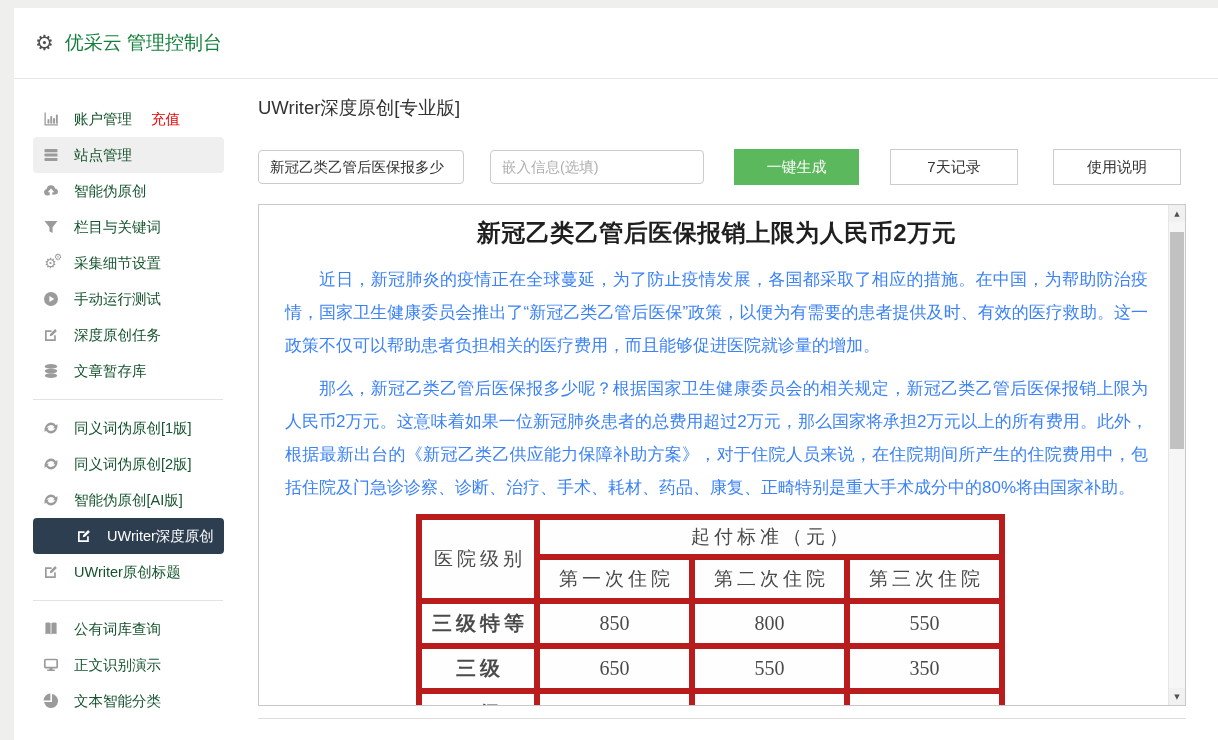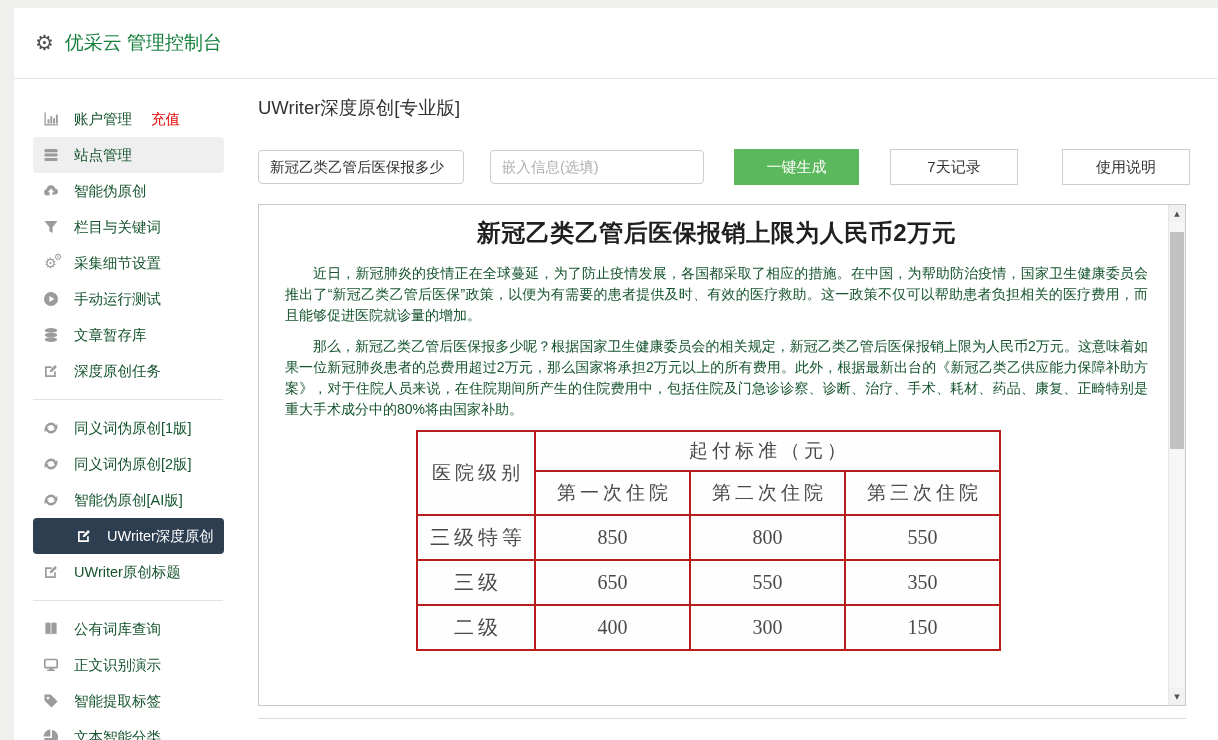--- a/index.html
+++ b/index.html
@@ -30,33 +30,33 @@
   .main { flex:1; padding-left:14px; }
   .page-title { font-size:18.5px; font-weight:400; color:#333; margin-top:16px; line-height:25px; }
   .ctrl-row { margin-top:29px; display:flex; align-items:center; }
   .inp { width:206px; height:34px; border:1px solid #ccc; border-radius:4px; padding:0 11px; font-size:14.5px; color:#333; font-family:"Liberation Sans","DejaVu Sans",sans-serif; outline:none; background:#fff; }
   .inp::placeholder { color:#aeaeae; }
   .inp-embed { width:214px; margin-left:26px; }
   .btn { height:36px; border-radius:0; font-size:15px; cursor:pointer; font-family:"Liberation Sans","DejaVu Sans",sans-serif; }
   .btn-green { width:125px; margin-left:30px; background:var(--green,#5cb85c); border:1px solid var(--green,#5cb85c); color:#fff; }
   .btn-outline { width:128px; background:#fff; border:1px solid #ccc; color:#333; }
   .btn-hist { margin-left:31px; }
-  .btn-help { margin-left:44px; }
+  .btn-help { margin-left:35px; }
   
   .doc-panel { margin-top:19px; width:928px; height:502px; border:1px solid #c8c8c8; position:relative; background:#fff; overflow:hidden; }
   .doc-content { position:absolute; left:0; top:0; right:17px; bottom:0; overflow:hidden; padding:8px 20px 0 26px; }
   .doc-title { font-size:24px; font-weight:700; color:#1f1f1f; text-align:center; margin:4px 0 14px; letter-spacing:.5px; }
-  .doc-p { font-size:14px; line-height:21px; color:#14532d; text-align:justify; text-indent:2em; margin-bottom:10px; }
+  .doc-p { font-size:17px; line-height:33px; color:#3b82f6; text-align:justify; text-indent:2em; margin-bottom:10px; }
   
   .scan-table { border-collapse:collapse; margin:10px 0 0 131px; font-family:"Liberation Serif","DejaVu Serif",serif; color:#4a4a4a; border:2px solid #6e6e6e; background:#fefefe; }
-  .scan-table td { border:2px solid #b91c1c; text-align:center; vertical-align:middle; }
+  .scan-table td { border:6px solid #b91c1c; text-align:center; vertical-align:middle; }
   .scan-table .st-group td { height:40px; font-size:19px; letter-spacing:4px; text-indent:4px; }
   .scan-table .st-sub td { height:44px; font-size:19px; letter-spacing:4px; text-indent:4px; }
   .scan-table .st-data td { height:45px; font-size:20px; }
-  .scan-table .st-data td.st-level { letter-spacing:4px; text-indent:4px; }
+  .scan-table .st-data td.st-level { letter-spacing:4px; text-indent:4px;font-weight:bold; }
   
   .scrollbar { position:absolute; top:0; right:0; width:17px; height:100%; background:#f6f6f6; border-left:1px solid #e6e6e6; }
   .sb-btn { position:absolute; left:0; width:100%; height:17px; display:flex; align-items:center; justify-content:center; font-size:7px; color:#505050; background:#f1f1f1; cursor:pointer; font-family:"DejaVu Sans",sans-serif; }
   .sb-up { top:0; } .sb-down { bottom:0; }
   .sb-thumb { position:absolute; left:1px; right:1px; top:27px; height:217px; background:#c1c1c1; cursor:pointer; }
   .bottom-divider { width:928px; border-top:1px solid #dcdcdc; margin-top:12px; }
 </style>
 </head>
 <body>
 
@@ -121,107 +121,99 @@
             <span class="side-icon">
               <svg viewBox="0 0 16 16">
                 <path fill-rule="evenodd" d="M8 1a7 7 0 1 1 0 14A7 7 0 0 1 8 1zm-1.6 3.9v6.2L11.3 8z"></path>
               </svg>
             </span>
             <span class="side-label">手动运行测试</span>
           </div>
           <div class="side-item">
             <span class="side-icon">
               <svg viewBox="0 0 16 16">
+                <path d="M2 3.2h6.6v1.7H3.7v7.4h7.4V8.2h1.7v5.8H2z"></path>
+                <path d="M6.7 9.3l.5-2.3 4.9-4.9 1.8 1.8-4.9 4.9z"></path>
+              </svg>
+            </span>
+            <span class="side-label">深度原创任务</span>
+          </div>
+          <div class="side-item">
+            <span class="side-icon">
+              <svg viewBox="0 0 16 16">
                 <ellipse cx="8" cy="3.4" rx="6.2" ry="2.3"></ellipse>
                 <ellipse cx="8" cy="8" rx="6.2" ry="2.3"></ellipse>
                 <ellipse cx="8" cy="12.6" rx="6.2" ry="2.3"></ellipse>
               </svg>
             </span>
             <span class="side-label">文章暂存库</span>
           </div>
-          <div class="side-item">
+          <div class="side-divider"></div>
+          <div class="side-item">
+            <span class="side-icon">
+              <svg viewBox="0 0 16 16">
+                <path d="M8 2.6c2 0 3.8 1 4.8 2.6l1.6-1.1v4.1h-4.5l1.6-1.1A4.4 4.4 0 0 0 3.7 8H1.9A6.1 6.1 0 0 1 8 2.6z"></path>
+                <path d="M8 13.4c-2 0-3.8-1-4.8-2.6l-1.6 1.1V7.8h4.5L4.5 8.9A4.4 4.4 0 0 0 12.3 8h1.8A6.1 6.1 0 0 1 8 13.4z"></path>
+              </svg>
+            </span>
+            <span class="side-label">同义词伪原创[1版]</span>
+          </div>
+          <div class="side-item">
+            <span class="side-icon">
+              <svg viewBox="0 0 16 16">
+                <path d="M8 2.6c2 0 3.8 1 4.8 2.6l1.6-1.1v4.1h-4.5l1.6-1.1A4.4 4.4 0 0 0 3.7 8H1.9A6.1 6.1 0 0 1 8 2.6z"></path>
+                <path d="M8 13.4c-2 0-3.8-1-4.8-2.6l-1.6 1.1V7.8h4.5L4.5 8.9A4.4 4.4 0 0 0 12.3 8h1.8A6.1 6.1 0 0 1 8 13.4z"></path>
+              </svg>
+            </span>
+            <span class="side-label">同义词伪原创[2版]</span>
+          </div>
+          <div class="side-item">
+            <span class="side-icon">
+              <svg viewBox="0 0 16 16">
+                <path d="M8 2.6c2 0 3.8 1 4.8 2.6l1.6-1.1v4.1h-4.5l1.6-1.1A4.4 4.4 0 0 0 3.7 8H1.9A6.1 6.1 0 0 1 8 2.6z"></path>
+                <path d="M8 13.4c-2 0-3.8-1-4.8-2.6l-1.6 1.1V7.8h4.5L4.5 8.9A4.4 4.4 0 0 0 12.3 8h1.8A6.1 6.1 0 0 1 8 13.4z"></path>
+              </svg>
+            </span>
+            <span class="side-label">智能伪原创[AI版]</span>
+          </div>
+          <div class="side-item selected">
             <span class="side-icon">
               <svg viewBox="0 0 16 16">
                 <path d="M2 3.2h6.6v1.7H3.7v7.4h7.4V8.2h1.7v5.8H2z"></path>
                 <path d="M6.7 9.3l.5-2.3 4.9-4.9 1.8 1.8-4.9 4.9z"></path>
               </svg>
             </span>
-            <span class="side-label">深度原创任务</span>
-          </div>
-          <div class="side-divider"></div>
-          <div class="side-item">
-            <span class="side-icon">
-              <svg viewBox="0 0 16 16">
-                <path d="M8 2.6c2 0 3.8 1 4.8 2.6l1.6-1.1v4.1h-4.5l1.6-1.1A4.4 4.4 0 0 0 3.7 8H1.9A6.1 6.1 0 0 1 8 2.6z"></path>
-                <path d="M8 13.4c-2 0-3.8-1-4.8-2.6l-1.6 1.1V7.8h4.5L4.5 8.9A4.4 4.4 0 0 0 12.3 8h1.8A6.1 6.1 0 0 1 8 13.4z"></path>
-              </svg>
-            </span>
-            <span class="side-label">同义词伪原创[1版]</span>
-          </div>
-          <div class="side-item">
-            <span class="side-icon">
-              <svg viewBox="0 0 16 16">
-                <path d="M8 2.6c2 0 3.8 1 4.8 2.6l1.6-1.1v4.1h-4.5l1.6-1.1A4.4 4.4 0 0 0 3.7 8H1.9A6.1 6.1 0 0 1 8 2.6z"></path>
-                <path d="M8 13.4c-2 0-3.8-1-4.8-2.6l-1.6 1.1V7.8h4.5L4.5 8.9A4.4 4.4 0 0 0 12.3 8h1.8A6.1 6.1 0 0 1 8 13.4z"></path>
-              </svg>
-            </span>
-            <span class="side-label">同义词伪原创[2版]</span>
-          </div>
-          <div class="side-item">
-            <span class="side-icon">
-              <svg viewBox="0 0 16 16">
-                <path d="M8 2.6c2 0 3.8 1 4.8 2.6l1.6-1.1v4.1h-4.5l1.6-1.1A4.4 4.4 0 0 0 3.7 8H1.9A6.1 6.1 0 0 1 8 2.6z"></path>
-                <path d="M8 13.4c-2 0-3.8-1-4.8-2.6l-1.6 1.1V7.8h4.5L4.5 8.9A4.4 4.4 0 0 0 12.3 8h1.8A6.1 6.1 0 0 1 8 13.4z"></path>
-              </svg>
-            </span>
-            <span class="side-label">智能伪原创[AI版]</span>
-          </div>
-          <div class="side-item selected">
+            <span class="side-label">UWriter深度原创</span>
+          </div>
+          <div class="side-item">
             <span class="side-icon">
               <svg viewBox="0 0 16 16">
                 <path d="M2 3.2h6.6v1.7H3.7v7.4h7.4V8.2h1.7v5.8H2z"></path>
                 <path d="M6.7 9.3l.5-2.3 4.9-4.9 1.8 1.8-4.9 4.9z"></path>
               </svg>
             </span>
-            <span class="side-label">UWriter深度原创</span>
-          </div>
-          <div class="side-item">
-            <span class="side-icon">
-              <svg viewBox="0 0 16 16">
-                <path d="M2 3.2h6.6v1.7H3.7v7.4h7.4V8.2h1.7v5.8H2z"></path>
-                <path d="M6.7 9.3l.5-2.3 4.9-4.9 1.8 1.8-4.9 4.9z"></path>
-              </svg>
-            </span>
             <span class="side-label">UWriter原创标题</span>
           </div>
           <div class="side-divider"></div>
           <div class="side-item">
             <span class="side-icon">
               <svg viewBox="0 0 16 16">
                 <path d="M2.4 2.1C4.9 1.2 6.9 1.6 7.6 2.3v11.2c-.7-.7-2.7-1.1-5.2-.2zM13.6 2.1C11.1 1.2 9.1 1.6 8.4 2.3v11.2c.7-.7 2.7-1.1 5.2-.2z"></path>
               </svg>
             </span>
             <span class="side-label">公有词库查询</span>
           </div>
           <div class="side-item">
             <span class="side-icon">
               <svg viewBox="0 0 16 16">
                 <rect x="1.8" y="2.5" width="12.4" height="8.2" rx="1" fill="none" stroke="currentColor" stroke-width="1.7"></rect>
                 <path d="M6.5 10.7h3v1.8h2.3v1.4H4.2v-1.4h2.3z"></path>
               </svg>
             </span>
             <span class="side-label">正文识别演示</span>
-          </div>
-          <div class="side-item">
-            <span class="side-icon">
-              <svg viewBox="0 0 16 16">
-                <path fill-rule="evenodd" d="M1.5 7.6V1.5h6.1l7 7-6.1 6.1zM5 3.7a1.35 1.35 0 1 0 0 2.7 1.35 1.35 0 0 0 0-2.7z"></path>
-              </svg>
-            </span>
-            <span class="side-label">智能提取标签</span>
           </div>
           <div class="side-item">
             <span class="side-icon">
               <svg viewBox="0 0 16 16">
                 <path d="M9 1.1a7 7 0 1 1-7.9 7.9H9z"></path>
                 <path d="M7.4.6A7 7 0 0 0 .5 7.5h6.9z"></path>
               </svg>
             </span>
             <span class="side-label">文本智能分类</span>
           </div>

